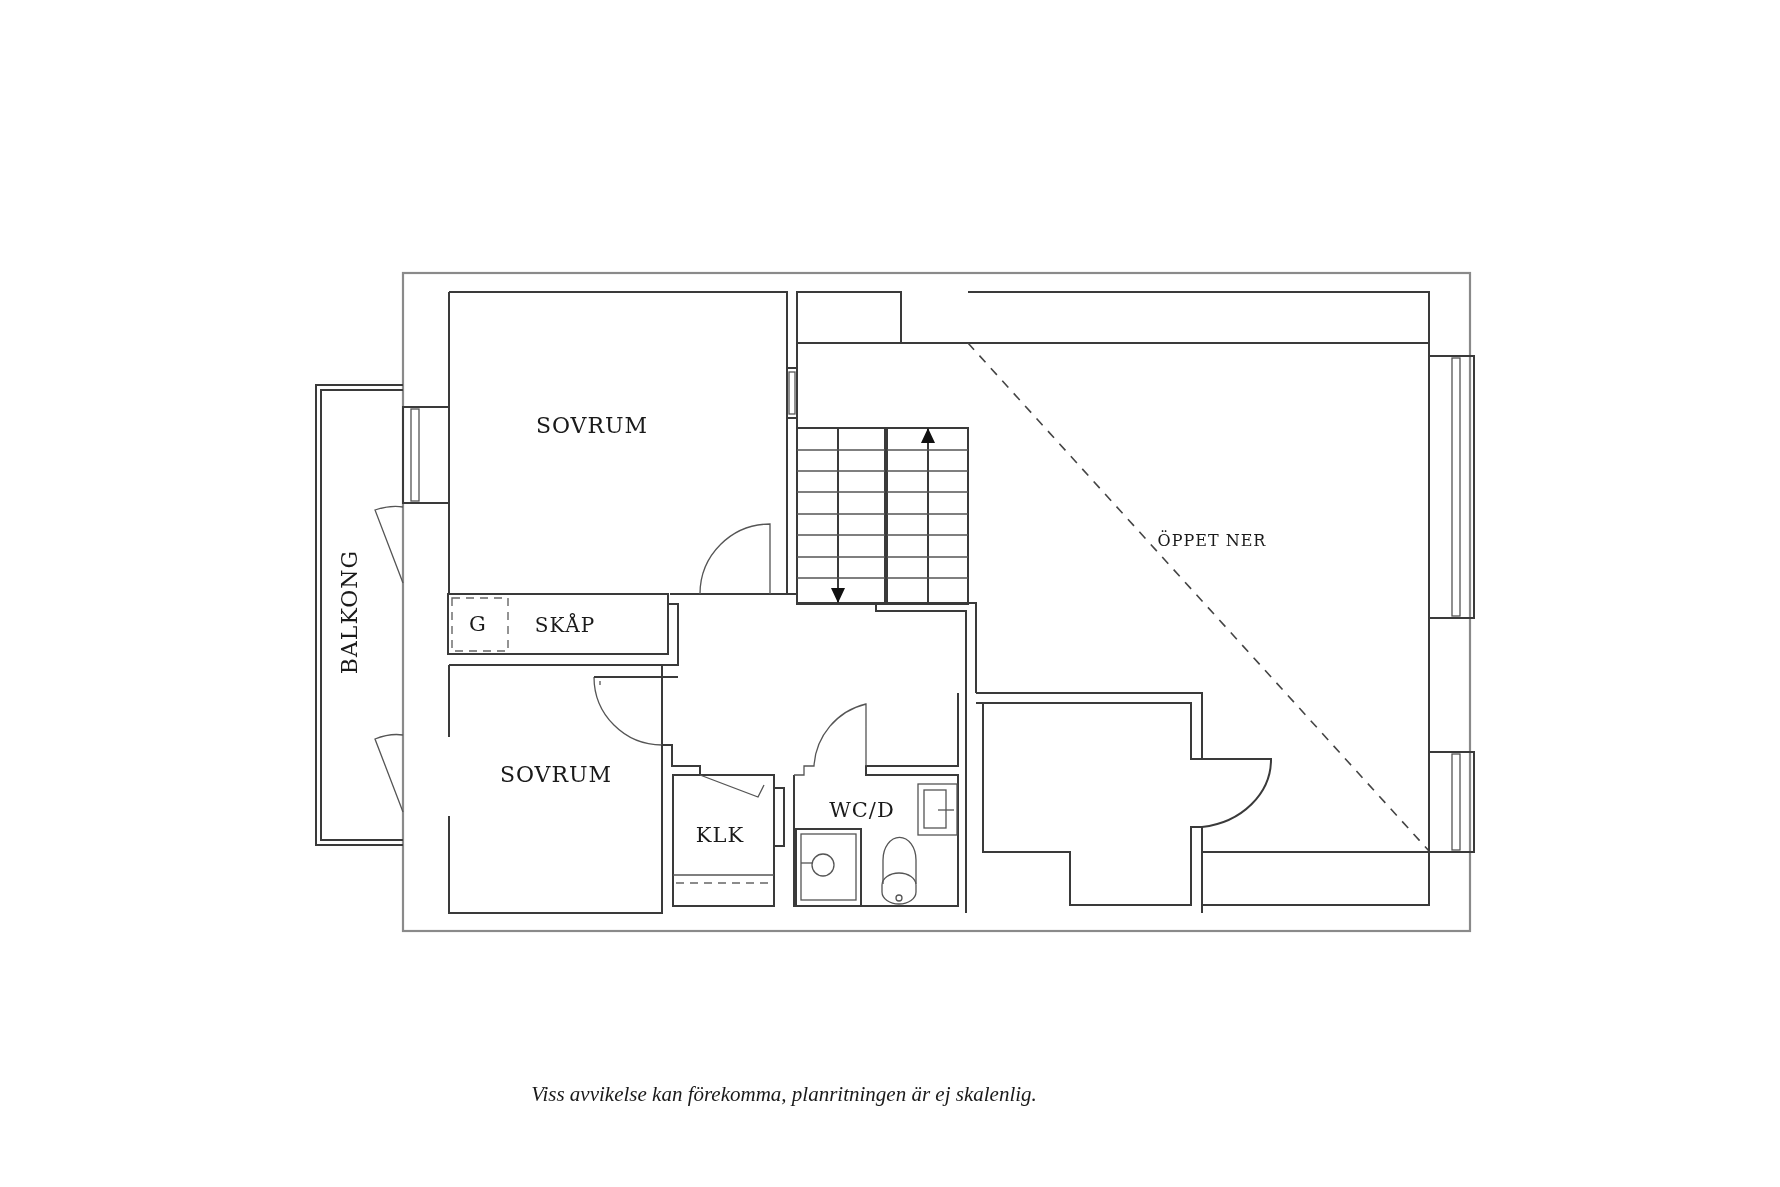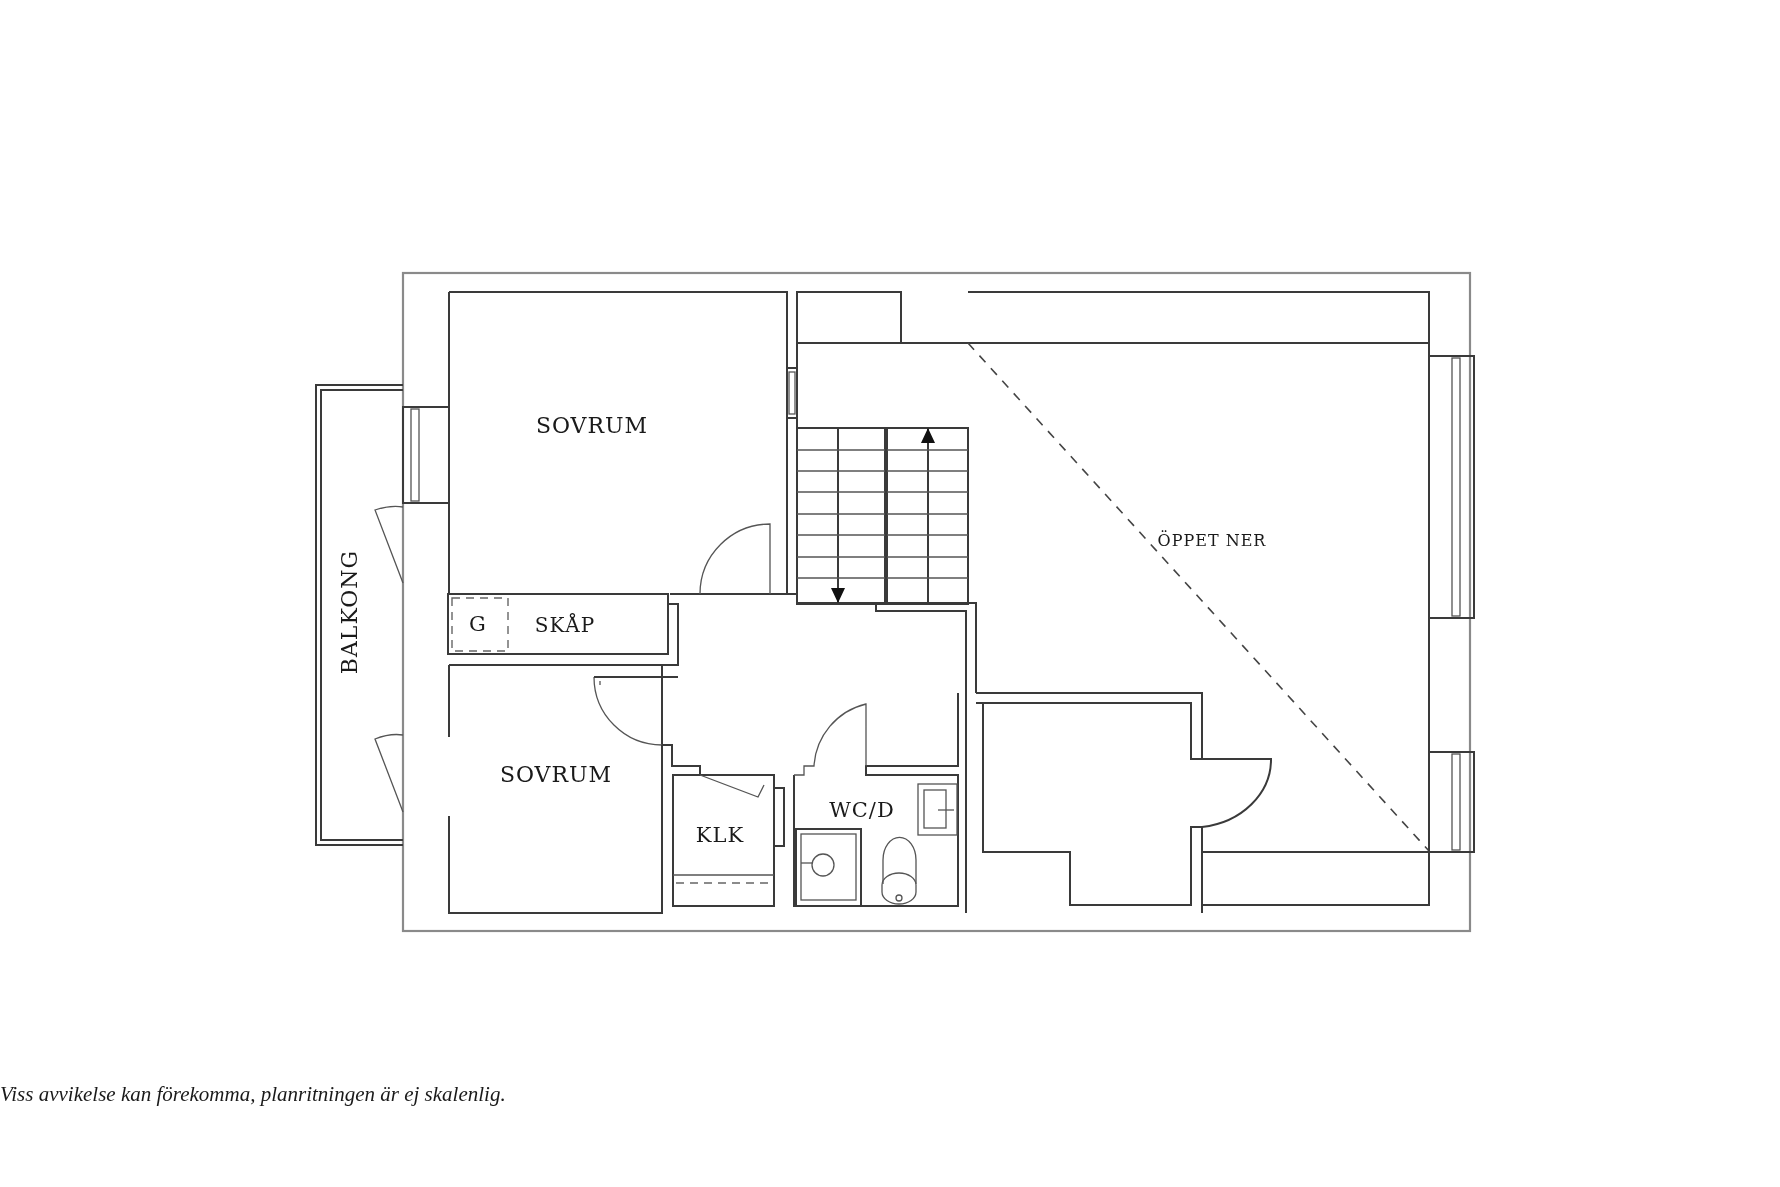--- a/index.html
+++ b/index.html
@@ -4,21 +4,21 @@
   <style>
     html, body { margin: 0; padding: 0; background: #ffffff; }
     body { width: 1780px; height: 1187px; position: relative; overflow: hidden; }
     #plan { position: absolute; left: 0; top: 0; width: 1780px; height: 1187px; }
     .wall { fill: none; stroke: #3a3a3a; stroke-width: 2; }
     .outer { fill: none; stroke: #8a8a8a; stroke-width: 2.2; }
     .thin { fill: none; stroke: #555; stroke-width: 1.3; }
     .dash { fill: none; stroke: #444; stroke-width: 1.6; stroke-dasharray: 9 8; }
     .dash2 { fill: none; stroke: #666; stroke-width: 1.4; stroke-dasharray: 8 6; }
     .label { font-family: "DejaVu Serif", "Liberation Serif", serif; fill: #1a1a1a; letter-spacing: 1px; }
-    .caption { position: absolute; left: 0; width: 1568px; top: 1082px; 
+    .caption { position: absolute; left: 0; width: 1568px; top: 1082px; text-align: center;
       font-family: "Liberation Serif", "DejaVu Serif", serif; font-style: italic; font-size: 21px; color: #1a1a1a; }
   </style>
 </head>
 <body>
 
 <svg id="plan" viewBox="0 0 1780 1187" xmlns="http://www.w3.org/2000/svg">
 
   <rect class="outer" x="403" y="273" width="1067" height="658"></rect>
 
   <g>

